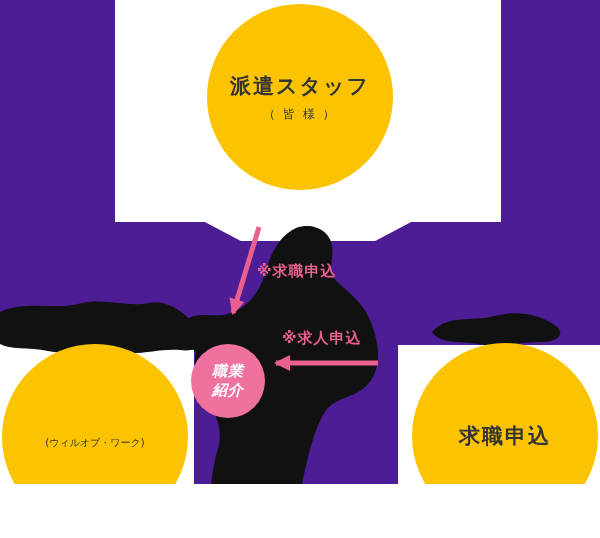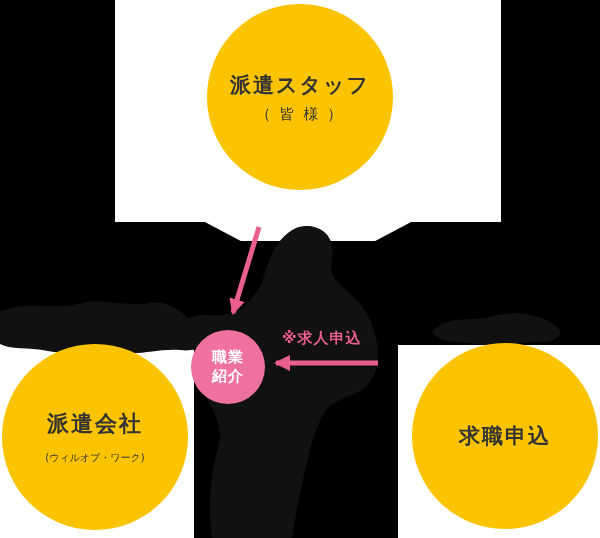--- a/index.html
+++ b/index.html
@@ -1,43 +1,43 @@
 <!DOCTYPE html>
 <html><head>
 <meta charset="utf-8">
 <style>
   html,body{margin:0;padding:0;}
   .stage{
-    position:relative;width:600px;height:538px;background:#000000;
+    position:relative;width:600px;height:484px;background:#4c1d95;
     overflow:hidden;font-family:"DejaVu Sans","Liberation Sans",sans-serif;
   }
   .panel{position:absolute;background:#ffffff;}
   .panel-top{left:115px;top:0;width:386px;height:222px;}
   .panel-pointer{left:203px;top:221px;width:210px;height:20px;
     clip-path:polygon(0 0,100% 0,82% 100%,18% 100%);}
   .panel-left{left:0;top:332px;width:194px;height:206px;}
   .panel-right{left:398px;top:345px;width:202px;height:193px;}
 
   svg.layer{position:absolute;left:0;top:0;pointer-events:none;}
 
   .circle{
     position:absolute;border-radius:50%;background:#fcc400;color:#333333;
     display:flex;flex-direction:column;align-items:center;justify-content:center;
     text-align:center;
   }
   .circle .t{font-weight:bold;font-size:21px;letter-spacing:2px;}
-  .circle .s{font-size:15px;margin-top:6px;letter-spacing:2px;}
+  .circle .s{font-size:12px;margin-top:6px;letter-spacing:2px;}
   .c-staff{left:207px;top:4px;width:186px;height:186px;}
   .c-agency{left:2px;top:344px;width:186px;height:186px;}
   .c-agency .t{font-size:22px;}
   .c-agency .s{font-size:10px;letter-spacing:0;margin-top:12px;}
   .c-client{left:412px;top:343px;width:186px;height:186px;}
   .c-referral{
-    left:191px;top:330px;width:74px;height:74px;background:#ee71a0;color:#ffffff;
-    font-weight:bold;font-size:15px;line-height:1.3;letter-spacing:1px;
+    left:191px;top:344px;width:74px;height:74px;background:#ee71a0;color:#ffffff;
+    font-weight:bold;font-size:15px;line-height:1.3;letter-spacing:1px;font-style:italic;
   }
   .note{
     position:absolute;color:#ea5f8e;font-weight:bold;font-size:15px;
     letter-spacing:1px;white-space:nowrap;
   }
   .note-seek{left:257px;top:262px;}
   .note-offer{left:282px;top:329px;text-align:center;}
 </style>
 </head>
 <body>
@@ -65,21 +65,20 @@
              C 566 334, 558 342, 540 342 C 520 342, 500 348, 478 344
              C 458 341, 440 344, 432 332 Z" fill="#111111"></path>
   </svg>
 
   <div class="circle c-staff">
     <div class="t">派遣スタッフ</div>
     <div class="s">（ 皆 様 ）</div>
   </div>
 
   <div class="circle c-agency">
-    <div class="t">派遣会社</div>
     <div class="s">(ウィルオブ・ワーク)</div>
   </div>
 
   <div class="circle c-client">
     <div class="t">求職申込</div>
   </div>
 
   <div class="circle c-referral">
     <div>職業</div>
     <div>紹介</div>
@@ -88,15 +87,16 @@
   <svg class="layer" width="600" height="538" viewBox="0 0 600 538">
     <defs>
       <marker id="ah" markerUnits="userSpaceOnUse" markerWidth="20" markerHeight="18" refX="14" refY="8" orient="auto">
         <path d="M0,0 L16,8 L0,16 Z" fill="#ea5f8e"></path>
       </marker>
     </defs>
     <path d="M259,227 L233,313" fill="none" stroke-width="5" marker-end="url(#ah)" stroke="#ea5f8e"></path>
     <path d="M378,363 L276,363" fill="none" stroke-width="5" marker-end="url(#ah)" stroke="#ea5f8e"></path>
   </svg>
 
+  <div class="note note-seek">※求職申込</div>
   <div class="note note-offer">※求人申込</div>
 
 </div>
 
 </body></html>

